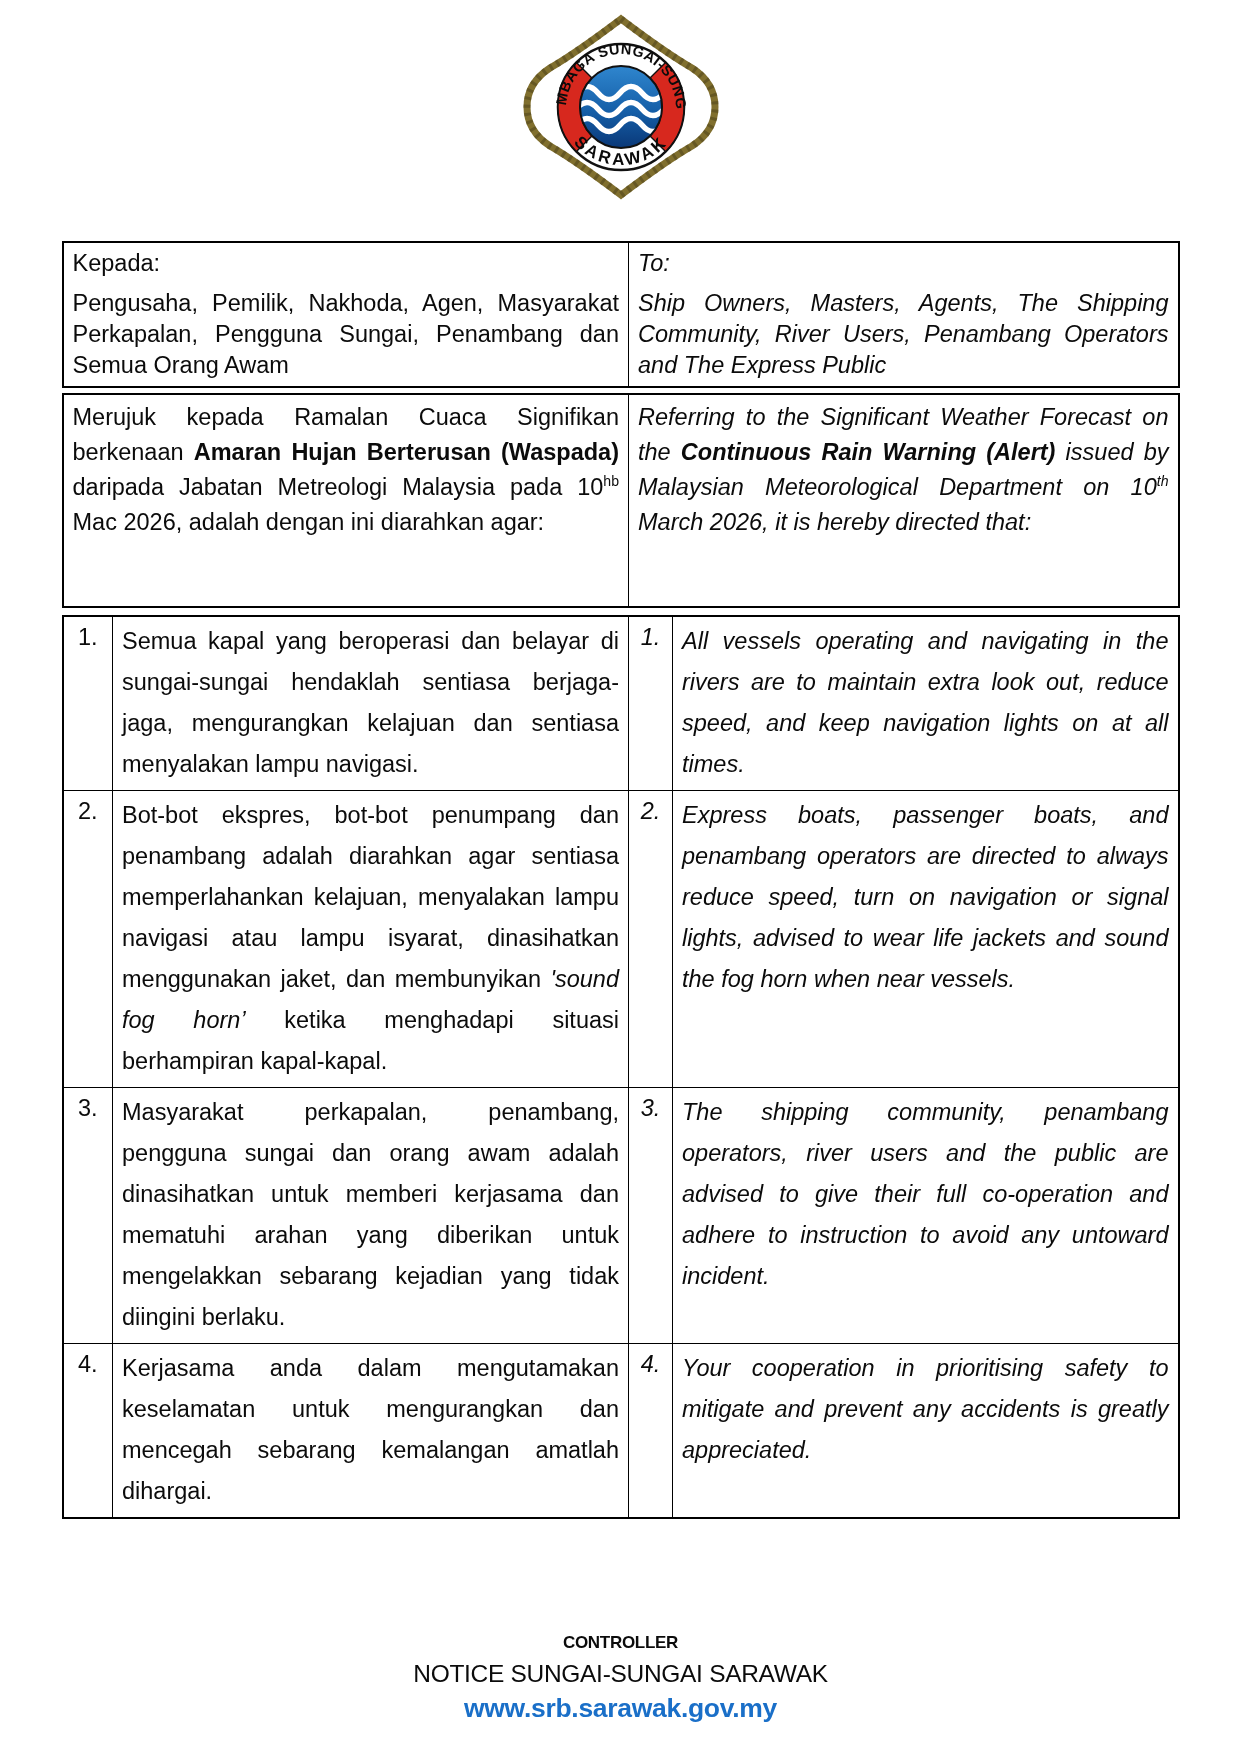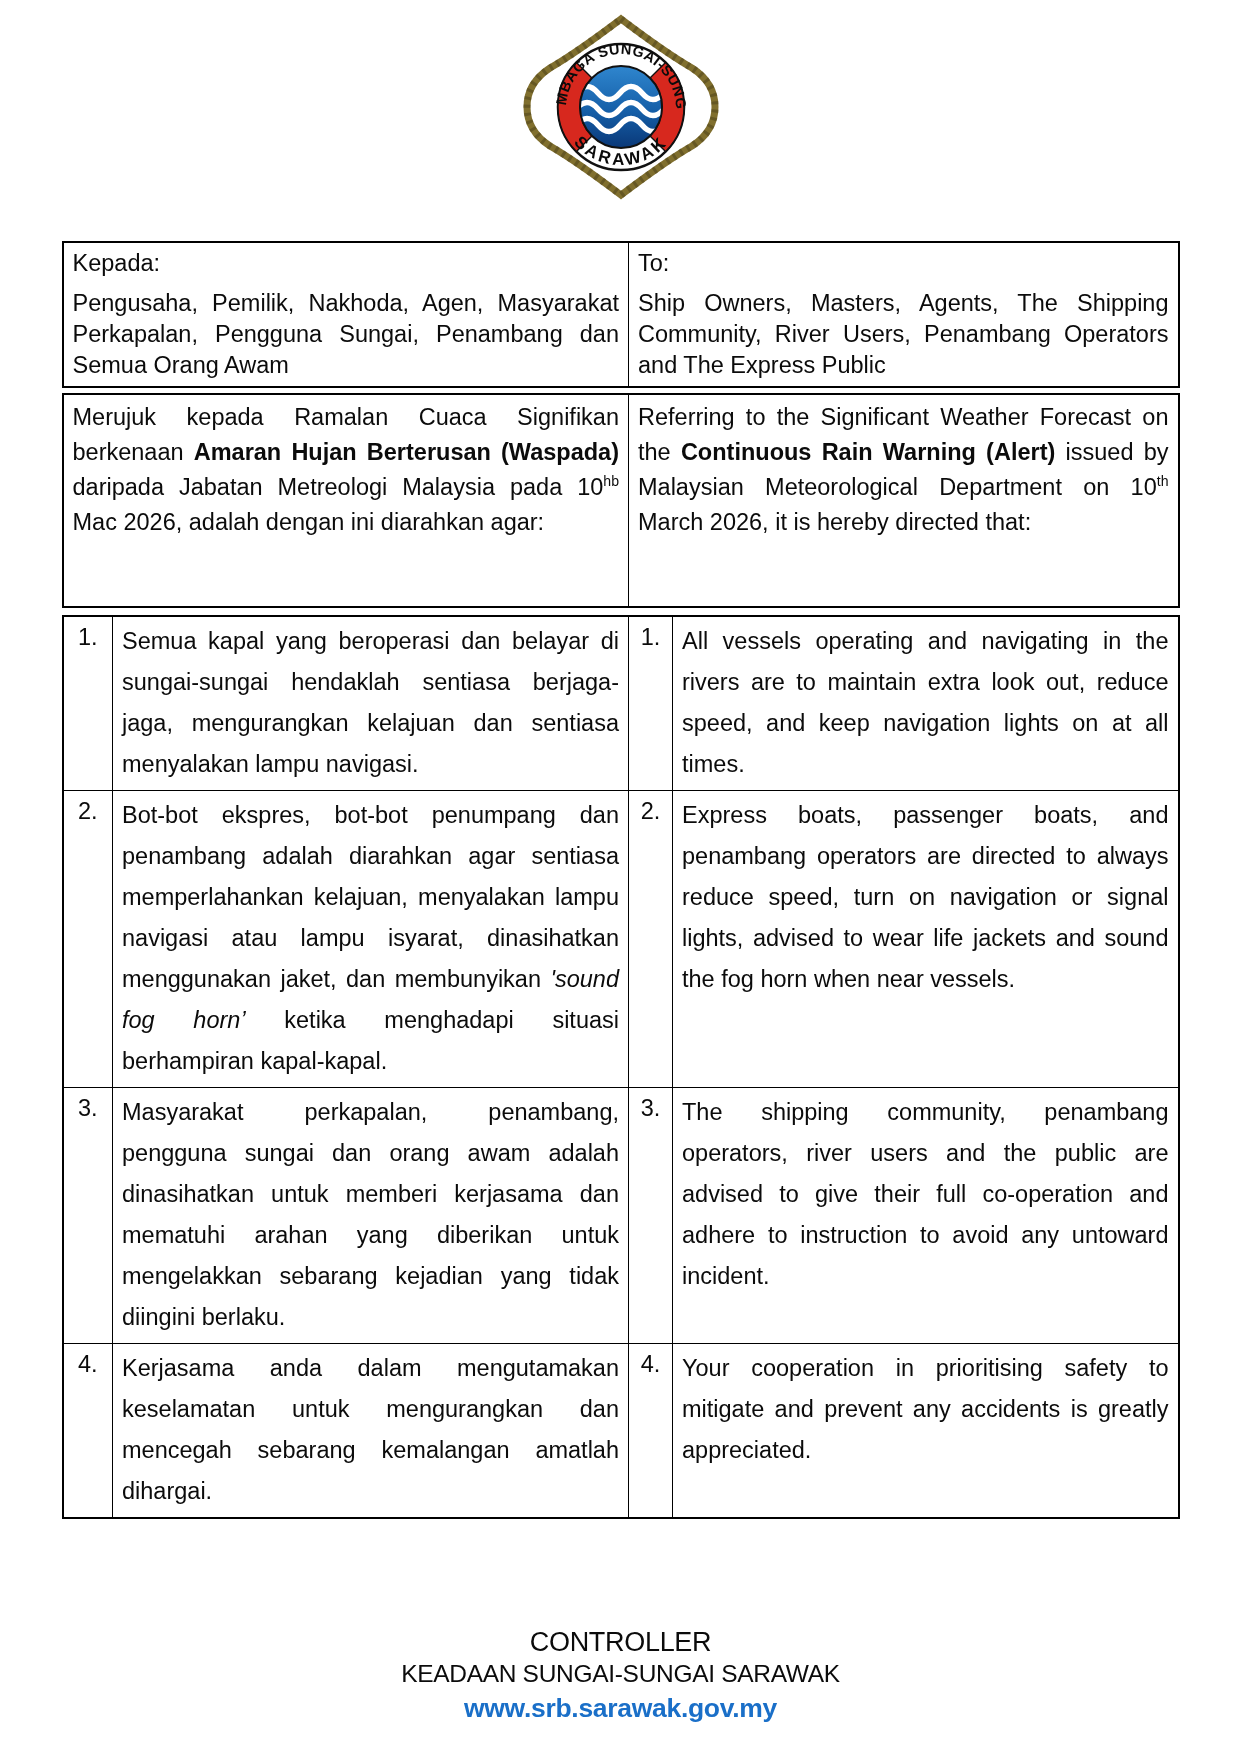--- a/index.html
+++ b/index.html
@@ -23,40 +23,40 @@
   .notice-no{color:var(--notice-number);margin-left:12px;}
   table{border-collapse:collapse;table-layout:fixed;width:1116px;margin:1px auto;}
   table{border:2.4px solid #000;}
   td{border:1.6px solid #000;vertical-align:top;}
   .t1{margin-top:36px;}
   .t2{margin-top:5px;}
   .t3{margin-top:7px;}
   .cell-text{padding:5px 9px;font-size:23.5px;line-height:31px;text-align:justify;}
   .items .cell-text{line-height:41px;padding-top:4px;}
   .intro-cell{line-height:35px;}
-  .en{}
+  .en{font-style:italic;}
   .b{font-weight:bold;}
   .i{font-style:italic;}
   .num{text-align:center;font-size:23.5px;padding-top:4px;line-height:33px;}
   .recip-label{margin-bottom:9px;text-align:left;}
   .heading-cell{
     text-align:center;font-weight:bold;font-size:29px;line-height:38px;
     padding:7px 4px 6px 4px;letter-spacing:-0.3px;
   }
   .heading-cell .cond{display:inline-block;transform:scaleX(0.95);transform-origin:50% 50%;white-space:nowrap;}
   sup{font-size:0.6em;vertical-align:super;line-height:0;}
   .r-kepada td{height:128px;}
   .r-head td{height:92px;}
   .r-intro td{height:213px;}
   .r-i1 td{height:137px;}
   .r-i2 td{height:273px;}
   .r-i3 td{height:200px;}
   .r-i4 td{height:139px;}
   .footer{margin-top:108px;width:1116px;margin-left:auto;margin-right:auto;text-align:center;}
-  .footer-role{font-weight:normal;font-size:27px;line-height:31px;letter-spacing:-0.3px;}
+  .footer-role{font-weight:bold;font-size:17px;line-height:31px;letter-spacing:-0.3px;}
   .footer-org{font-size:24.5px;line-height:32px;letter-spacing:-0.3px;}
   .footer-link{
     display:inline-block;margin-top:2px;font-size:26.5px;font-weight:bold;line-height:33px;
     color:var(--link);text-decoration-thickness:2.5px;text-underline-offset:4px;
     letter-spacing:-0.3px;cursor:pointer;
   }
   .logo-svg text{font-family:"Liberation Sans","DejaVu Sans",sans-serif;}
 </style>
 </head>
 <body>
@@ -175,17 +175,17 @@
       <td class="num">4.</td>
       <td class="cell-text">Kerjasama anda dalam mengutamakan keselamatan untuk mengurangkan dan mencegah sebarang kemalangan amatlah dihargai.</td>
       <td class="num en">4.</td>
       <td class="cell-text en">Your cooperation in prioritising safety to mitigate and prevent any accidents is greatly appreciated.</td>
     </tr>
   </tbody>
     </table>
 
   <div class="footer">
     <div class="footer-role">CONTROLLER</div>
-    <div class="footer-org">KEADAAN SUNGAI-SUNGAI SARAWAK</div>
+    <div class="footer-org">NOTICE SUNGAI-SUNGAI SARAWAK</div>
     <a class="footer-link">www.srb.sarawak.gov.my</a>
   </div>
 
 </div>
 
 </body></html>

